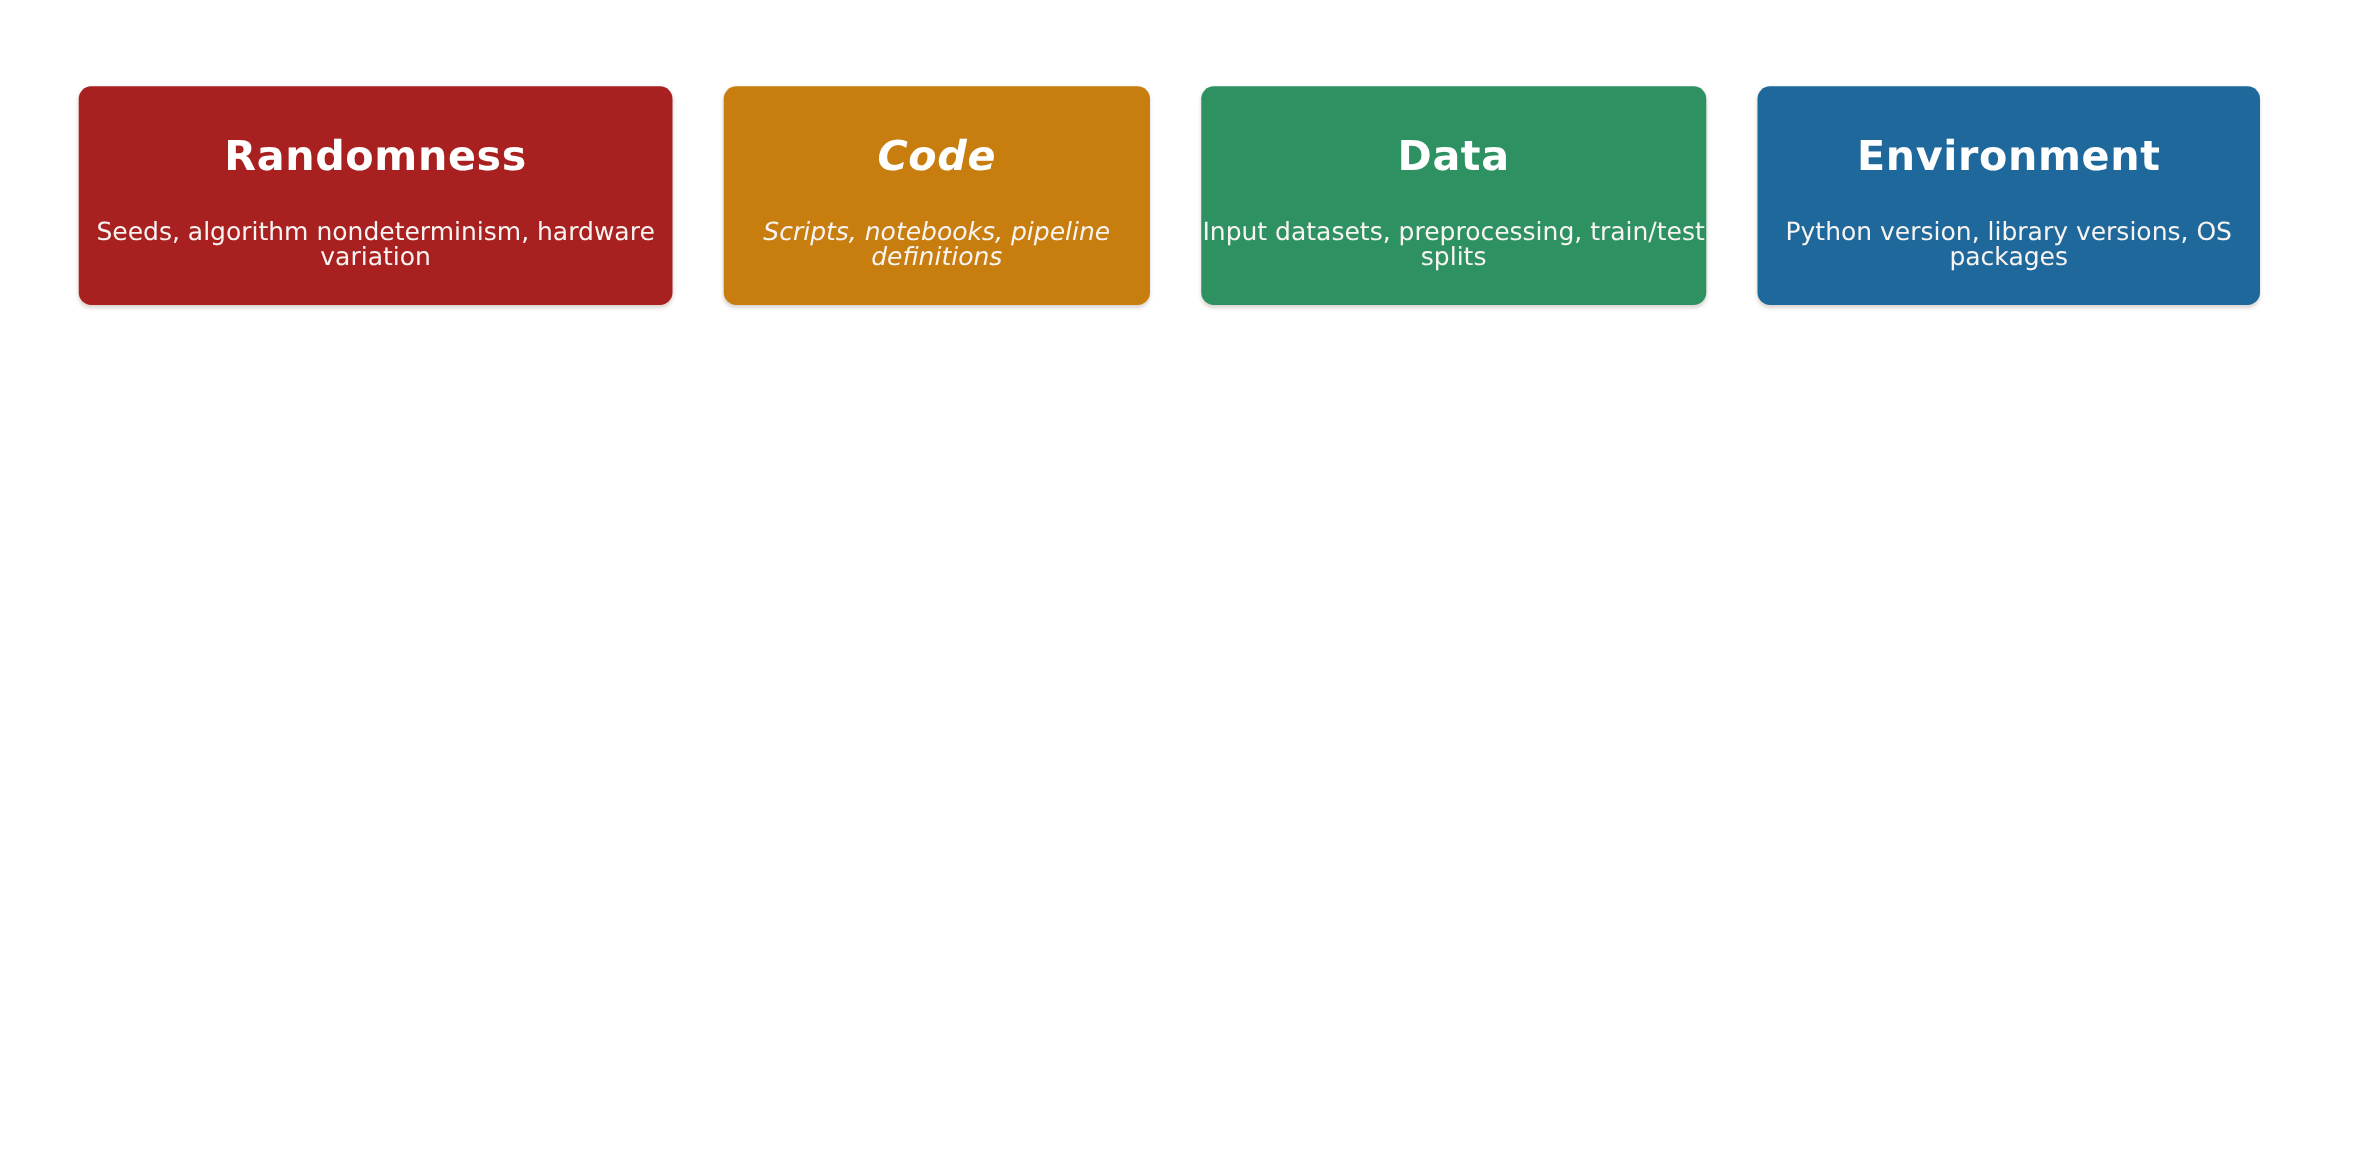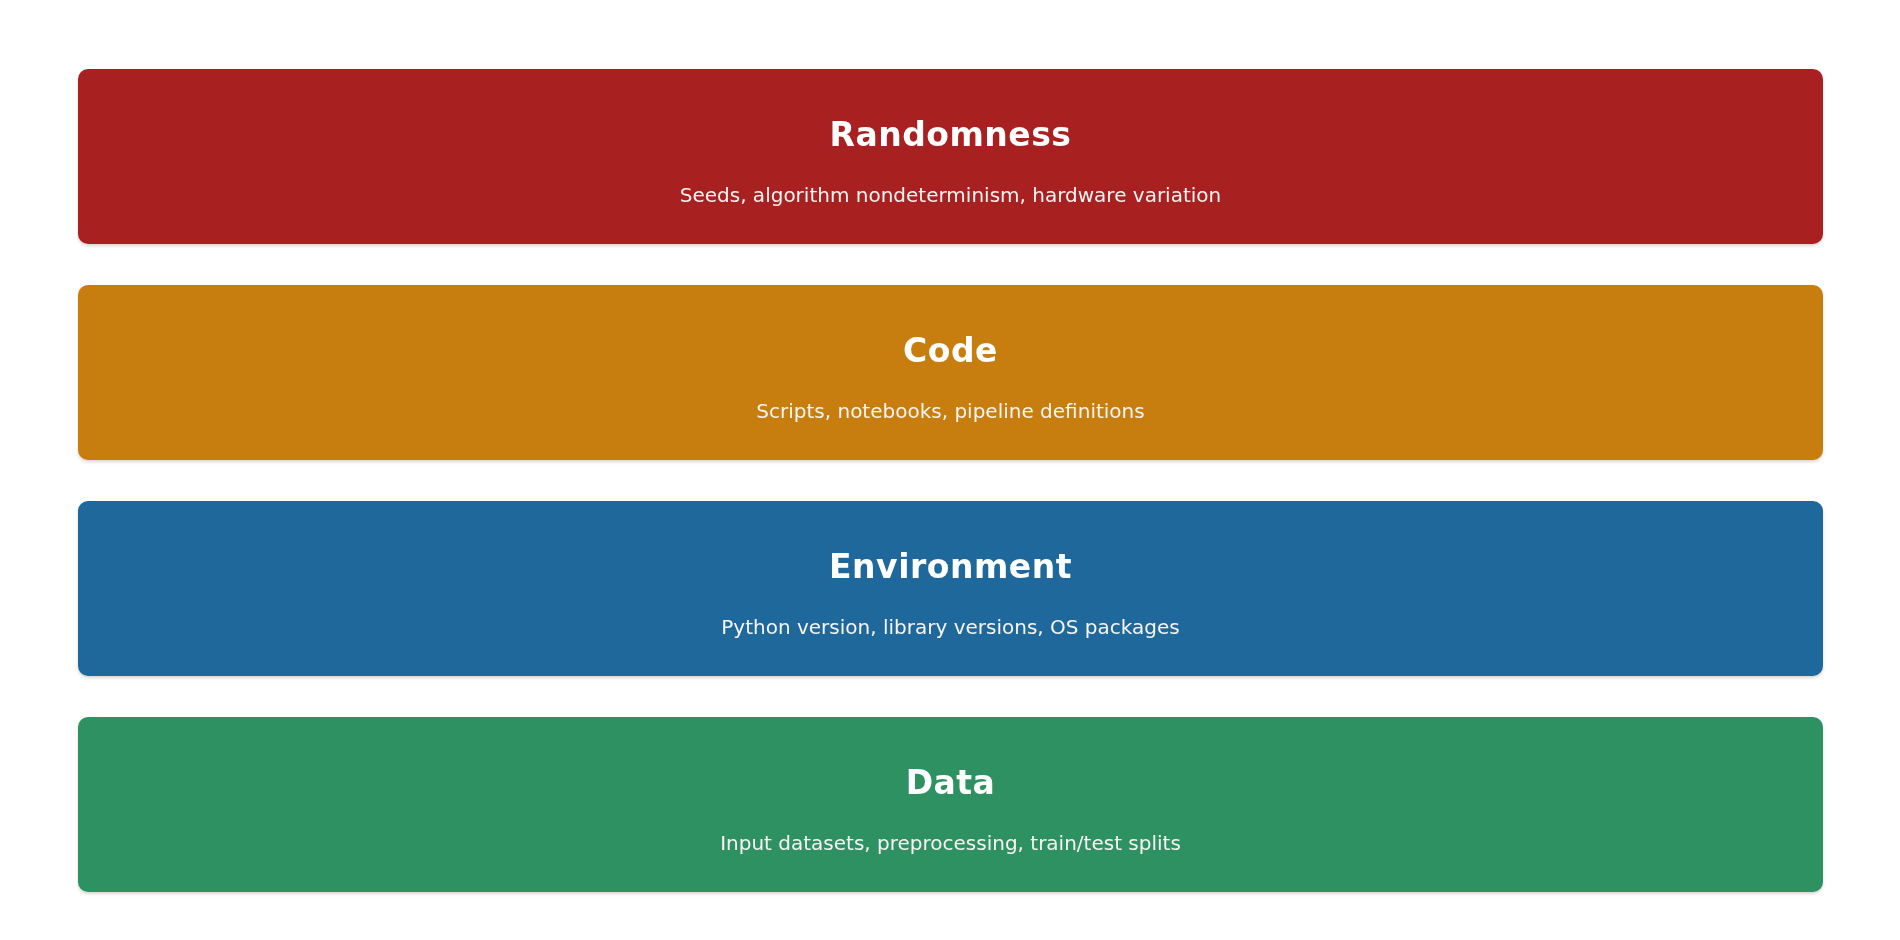--- a/index.html
+++ b/index.html
@@ -12,25 +12,25 @@
     font-family: "DejaVu Sans", "Liberation Sans", sans-serif;
   }
   .canvas {
     position: relative;
     width: 1900px;
     height: 940px;
     background: #ffffff;
   }
   .stack {
     position: absolute;
-    left: 78px;
+    left: 63px;
     top: 69px;
     width: 1745px;
     display: flex;
-    flex-direction: column;
+    flex-direction: row;
     gap: 41px;
   }
   .layer {
     height: 175px;
     border-radius: 10px;
     display: flex;
     flex-direction: column;
     align-items: center;
     justify-content: center;
     gap: 34px;
@@ -58,29 +58,29 @@
 <body>
 
 <div class="canvas">
   <div class="stack">
 
     <div class="layer" style="background: rgb(169, 32, 32);">
       <div class="layer-title">Randomness</div>
       <div class="layer-subtitle">Seeds, algorithm nondeterminism, hardware variation</div>
     </div>
 
-    <div class="layer" style="background: rgb(200, 125, 15);">
+    <div class="layer" style="background: rgb(200, 125, 15); font-style: italic;">
       <div class="layer-title">Code</div>
       <div class="layer-subtitle">Scripts, notebooks, pipeline definitions</div>
+    </div>
+
+    <div class="layer" style="background: rgb(46, 145, 98);">
+      <div class="layer-title">Data</div>
+      <div class="layer-subtitle">Input datasets, preprocessing, train/test splits</div>
     </div>
 
     <div class="layer" style="background: rgb(31, 104, 155);">
       <div class="layer-title">Environment</div>
       <div class="layer-subtitle">Python version, library versions, OS packages</div>
     </div>
 
-    <div class="layer" style="background: rgb(46, 145, 98);">
-      <div class="layer-title">Data</div>
-      <div class="layer-subtitle">Input datasets, preprocessing, train/test splits</div>
-    </div>
-
   </div>
 </div>
 
 </body></html>

